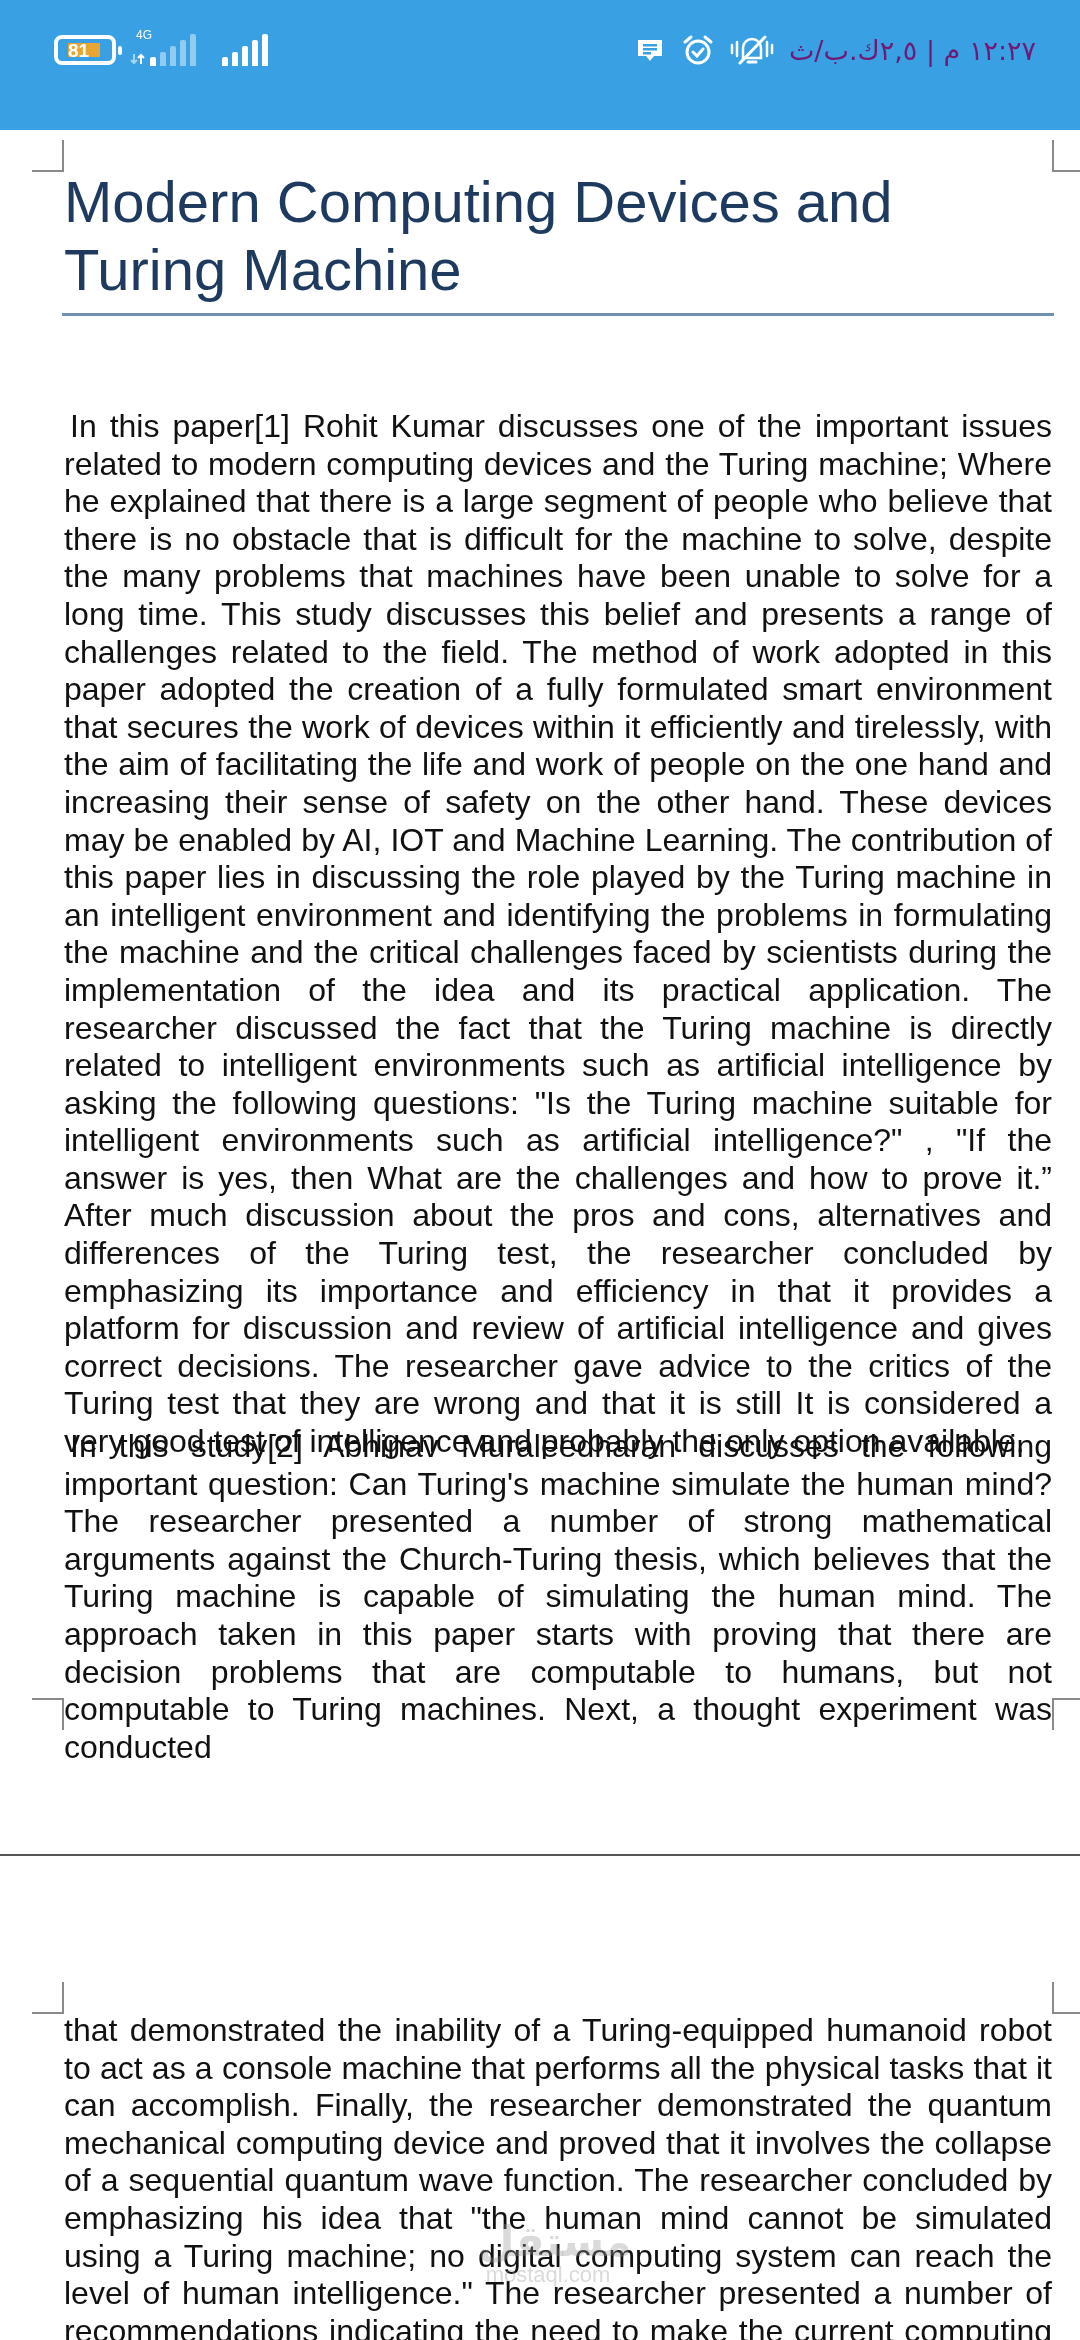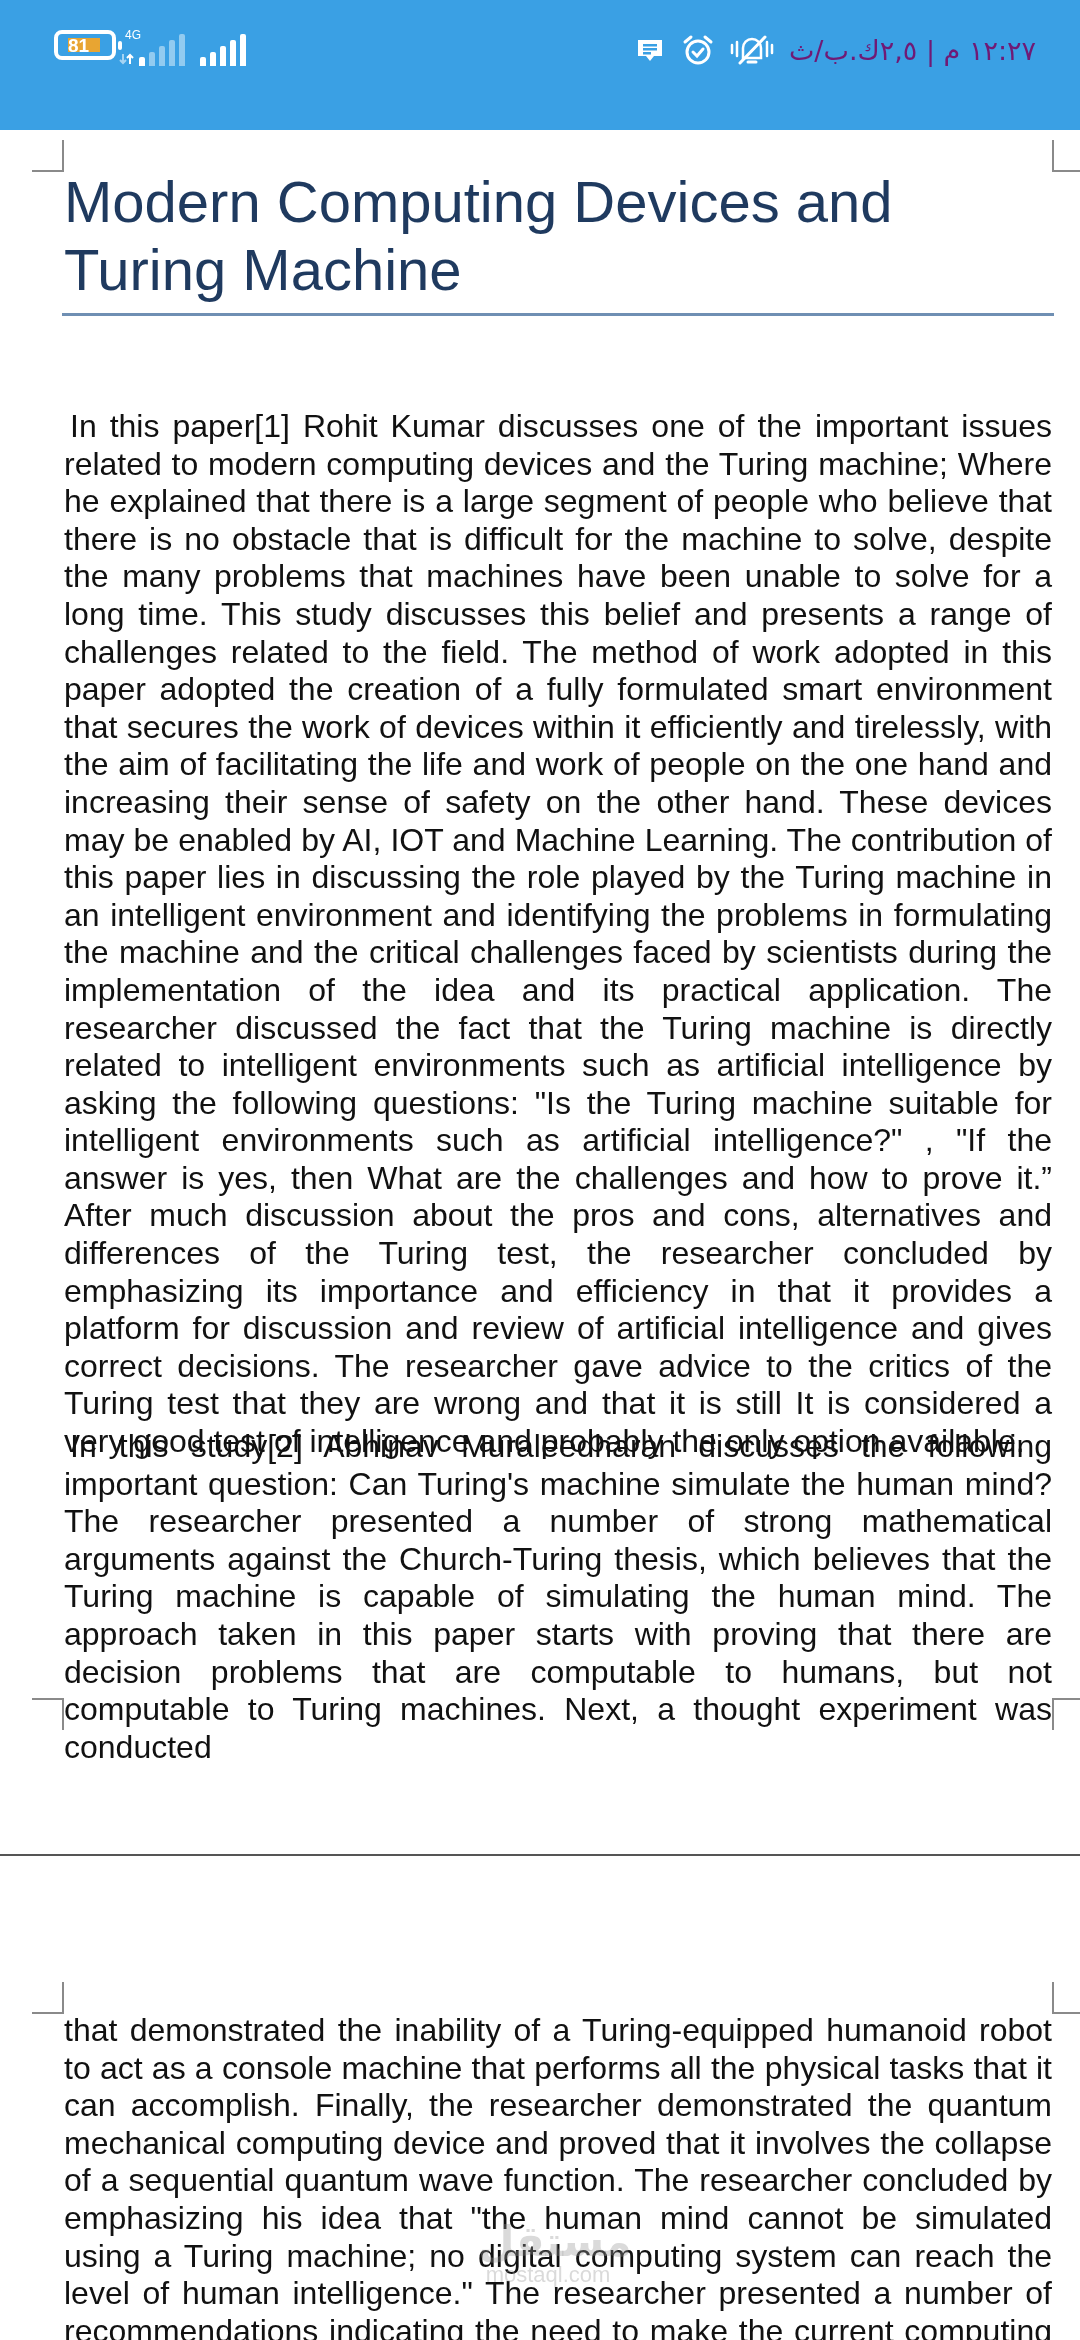--- a/index.html
+++ b/index.html
@@ -4,21 +4,21 @@
 <style>
   * { box-sizing: border-box; margin: 0; padding: 0; }
   html, body { width: 1080px; height: 2340px; overflow: hidden; background: #ffffff; }
   body { position: relative; font-family: "Liberation Sans", "DejaVu Sans", sans-serif; }
 
   
   .topbar {
     position: absolute; left: 0; top: 0; width: 1080px; height: 130px;
     background: #3aa0e4; color: #ffffff;
   }
-  .status-left { position: absolute; left: 54px; top: 30px; height: 40px; display: flex; gap: 3px; }
+  .status-left { position: absolute; left: 54px; top: 30px; height: 40px; display: flex; align-items: center; gap: 14px; }
   .battery {
     position: relative; width: 62px; height: 30px; border: 4px solid #ffffff; border-radius: 8px;
     display: flex; align-items: center; justify-content: flex-start; padding-left: 10px;
   }
   .battery-fill {
     position: absolute; left: 10px; top: 4px; height: 14px; background: #e8a532;
   }
   .battery-level { position: relative; font-size: 19px; font-weight: bold; color: #ffffff; line-height: 1; }
   .battery-tip { position: absolute; right: -10px; top: 7px; width: 4px; height: 9px; background: #ffffff; border-radius: 2px; }
   .net { position: relative; width: 78px; height: 40px; }

